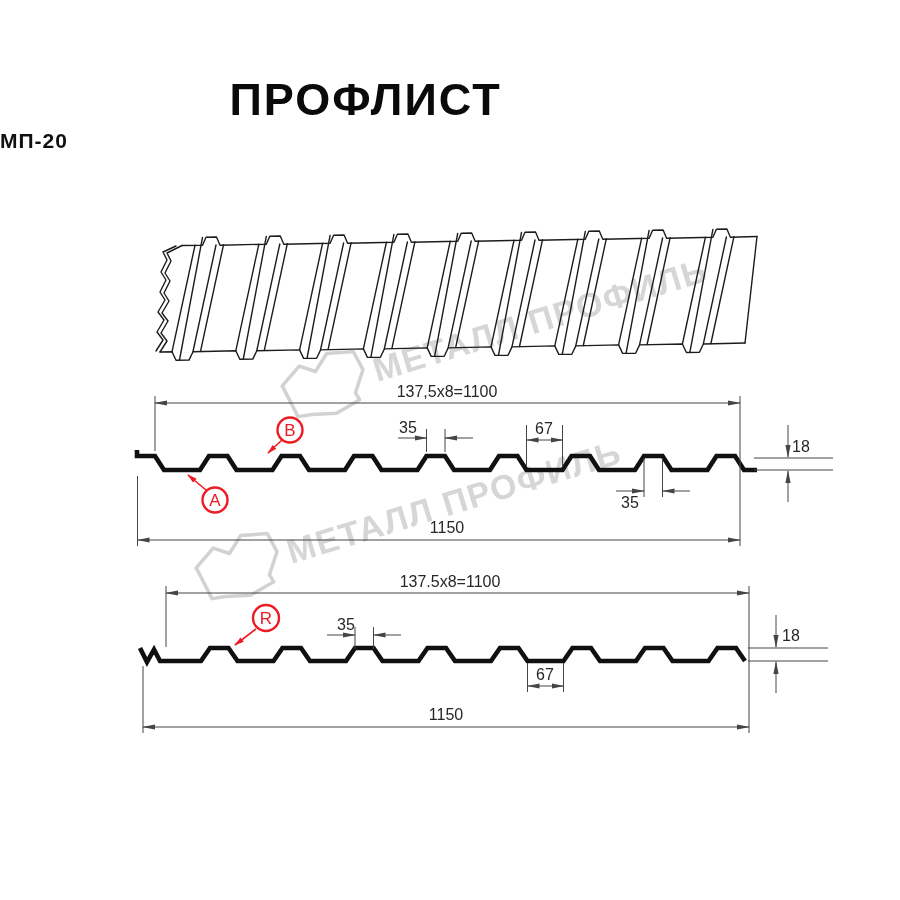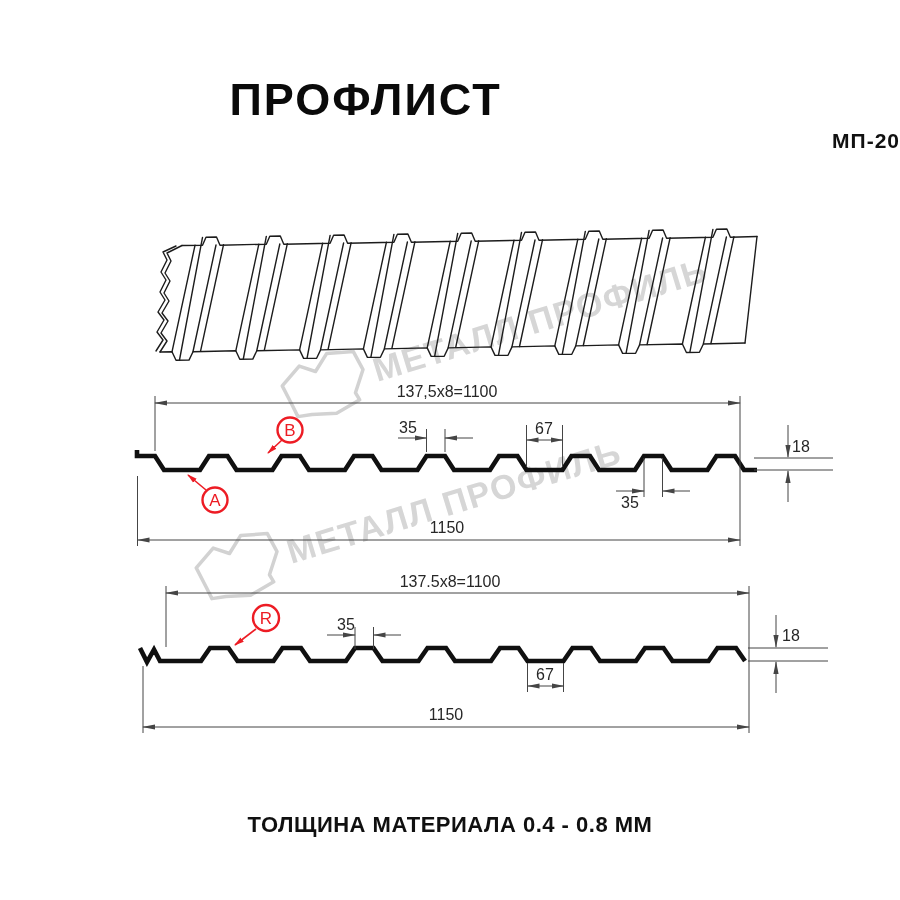--- a/index.html
+++ b/index.html
@@ -1,20 +1,20 @@
 <!DOCTYPE html>
 <html><head>
 <meta charset="utf-8">
 <style>
   html,body{margin:0;padding:0;background:#fff;}
   .page{position:relative;width:900px;height:900px;background:#fff;overflow:hidden;
         font-family:"Liberation Sans","DejaVu Sans",sans-serif;}
   .title{position:absolute;top:74px;left:0;width:731px;text-align:center;
          font-size:45px;font-weight:800;letter-spacing:2px;color:#0a0a0a;}
-  .subtitle{position:absolute;top:129px;left:0;width:900px;text-align:right;
+  .subtitle{position:absolute;top:129px;left:0;width:900px;text-align:left;
          font-size:21px;font-weight:600;letter-spacing:1px;color:#111;}
   .footer-note{position:absolute;top:812px;left:0;width:900px;text-align:center;
          font-size:22px;font-weight:600;letter-spacing:.5px;color:#101010;}
   svg{position:absolute;left:0;top:0;}
   .dim-line{stroke:#454545;stroke-width:1;fill:none;}
   .dim-text{font-family:"Liberation Sans","DejaVu Sans",sans-serif;font-size:16px;fill:#272727;}
   .profile{stroke:#101010;stroke-width:4.6;fill:none;stroke-linejoin:miter;}
   .red{stroke:#ed1c24;fill:none;stroke-width:1.6;}
   .red-circle{stroke:#ed1c24;stroke-width:2.4;fill:#fff;}
   .red-letter{font-family:"Liberation Sans","DejaVu Sans",sans-serif;font-size:17px;fill:#ed1c24;}
@@ -170,14 +170,13 @@
       <text class="dim-text" x="791" y="641" text-anchor="middle">18</text>
 
       <line class="red" x1="256" y1="629" x2="235" y2="645" marker-end="url(#redArr)"></line>
       <circle class="red-circle" cx="266" cy="618" r="13"></circle>
       <text class="red-letter" x="266" y="624" text-anchor="middle">R</text>
     </g>
   </svg>
 
   <div class="title">ПРОФЛИСТ</div>
   <div class="subtitle">МП-20</div>
-  <div class="footer-note">ТОЛЩИНА МАТЕРИАЛА 0.4 - 0.8 ММ</div>
 </div>
 
 </body></html>

